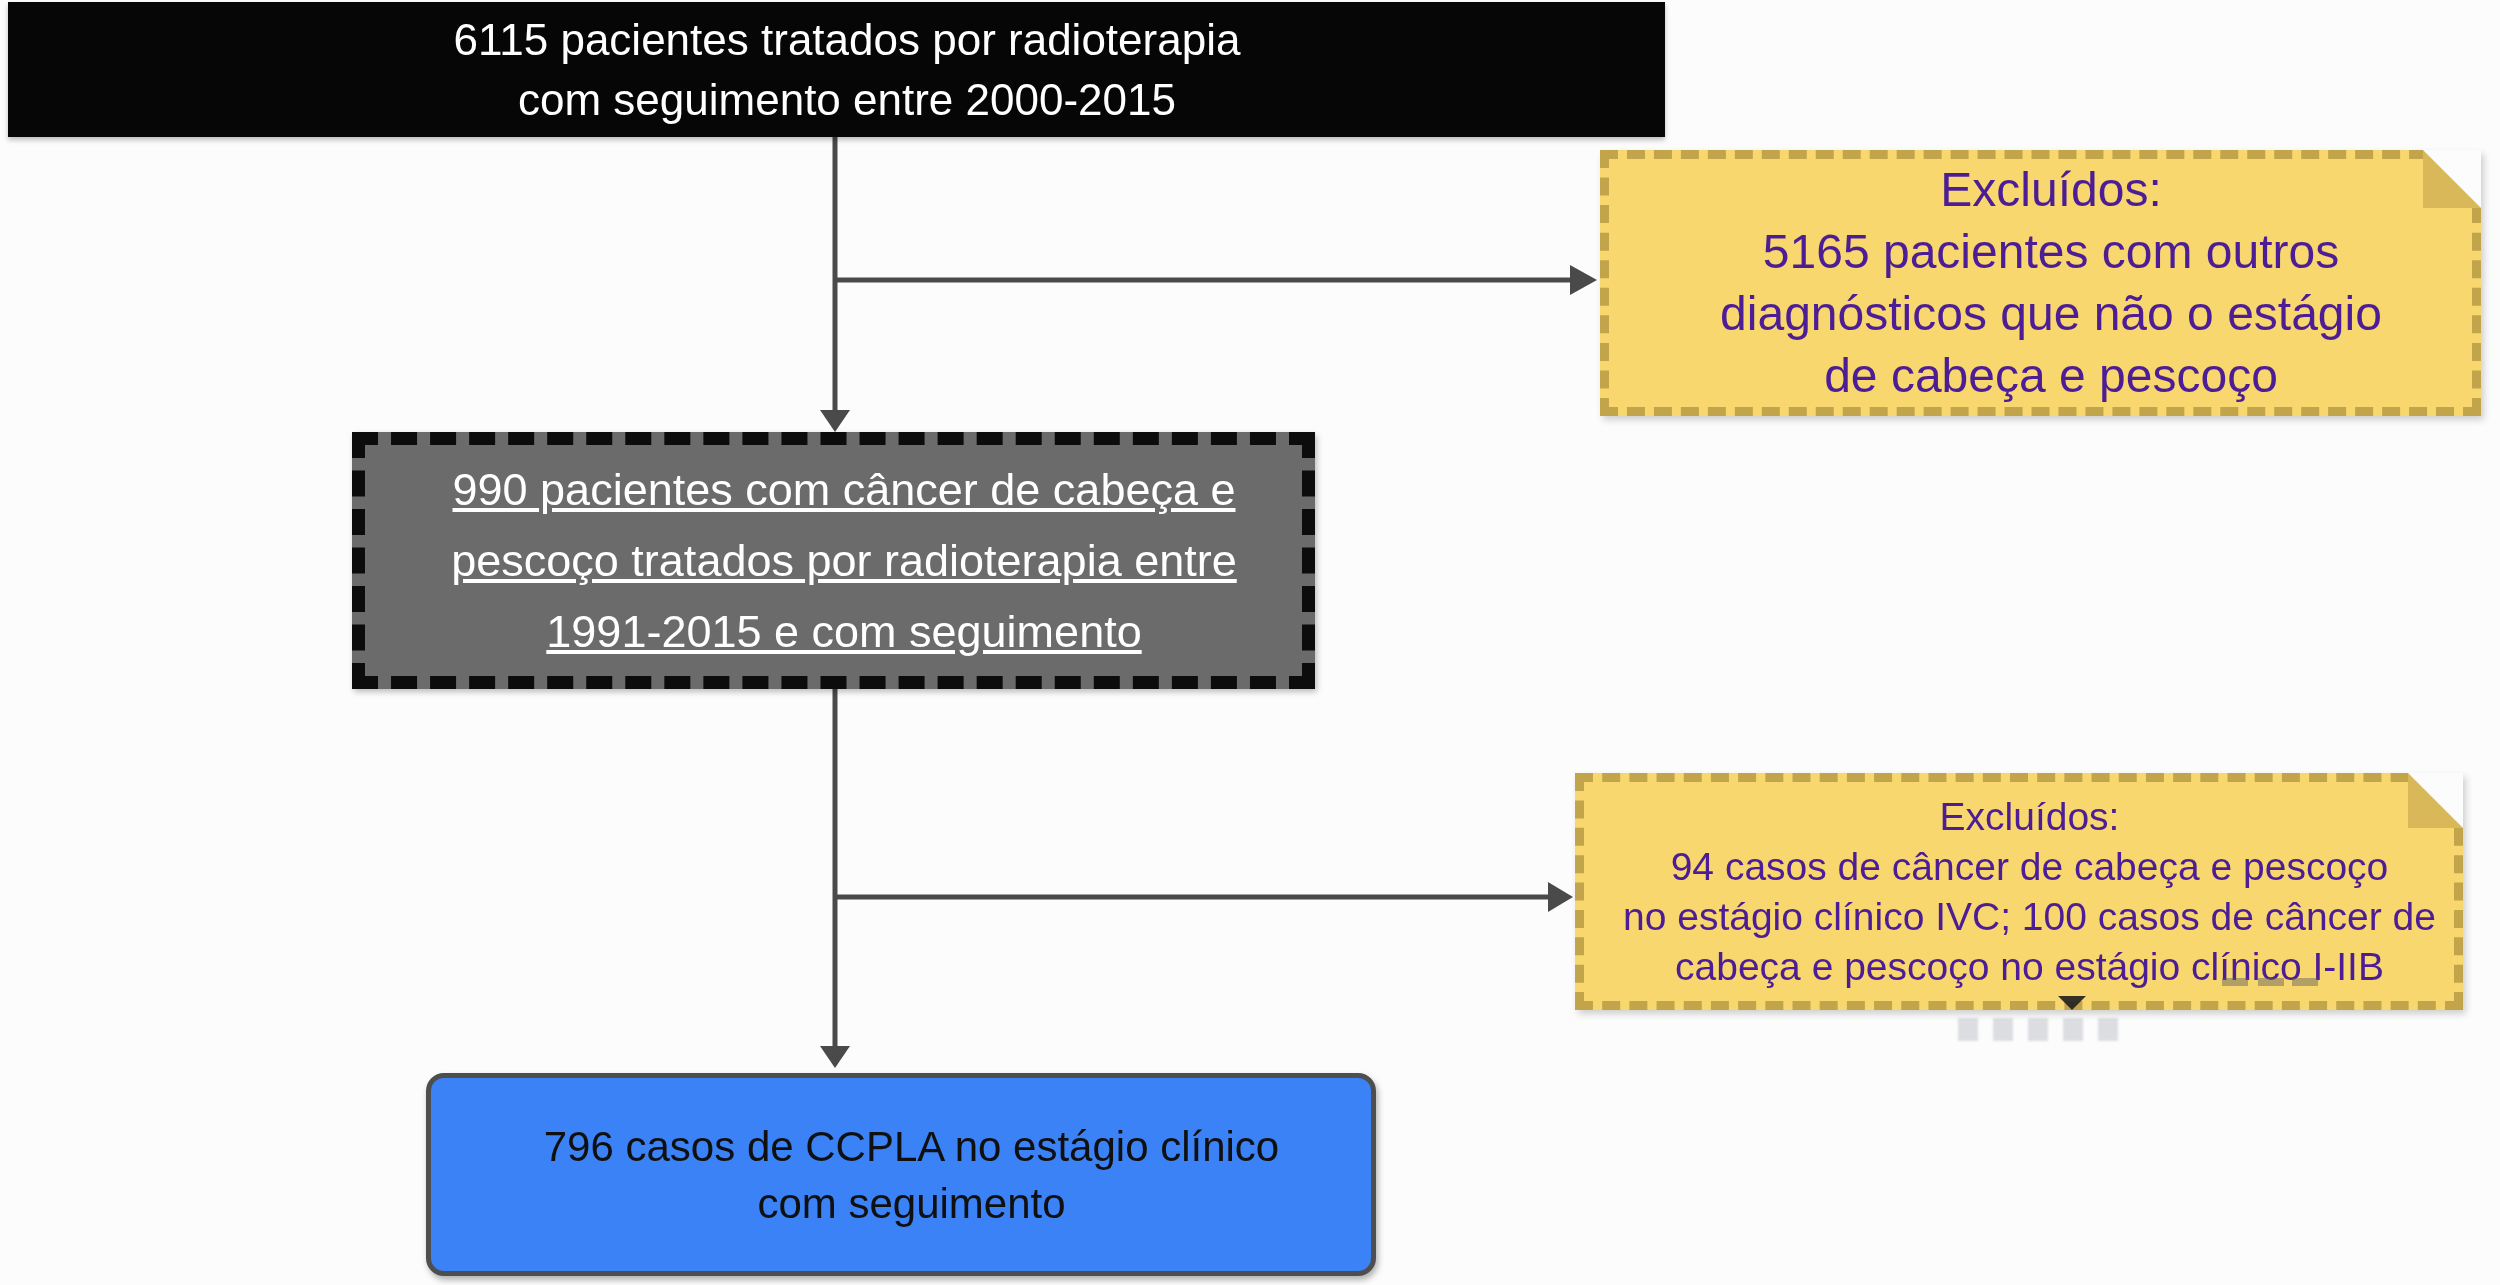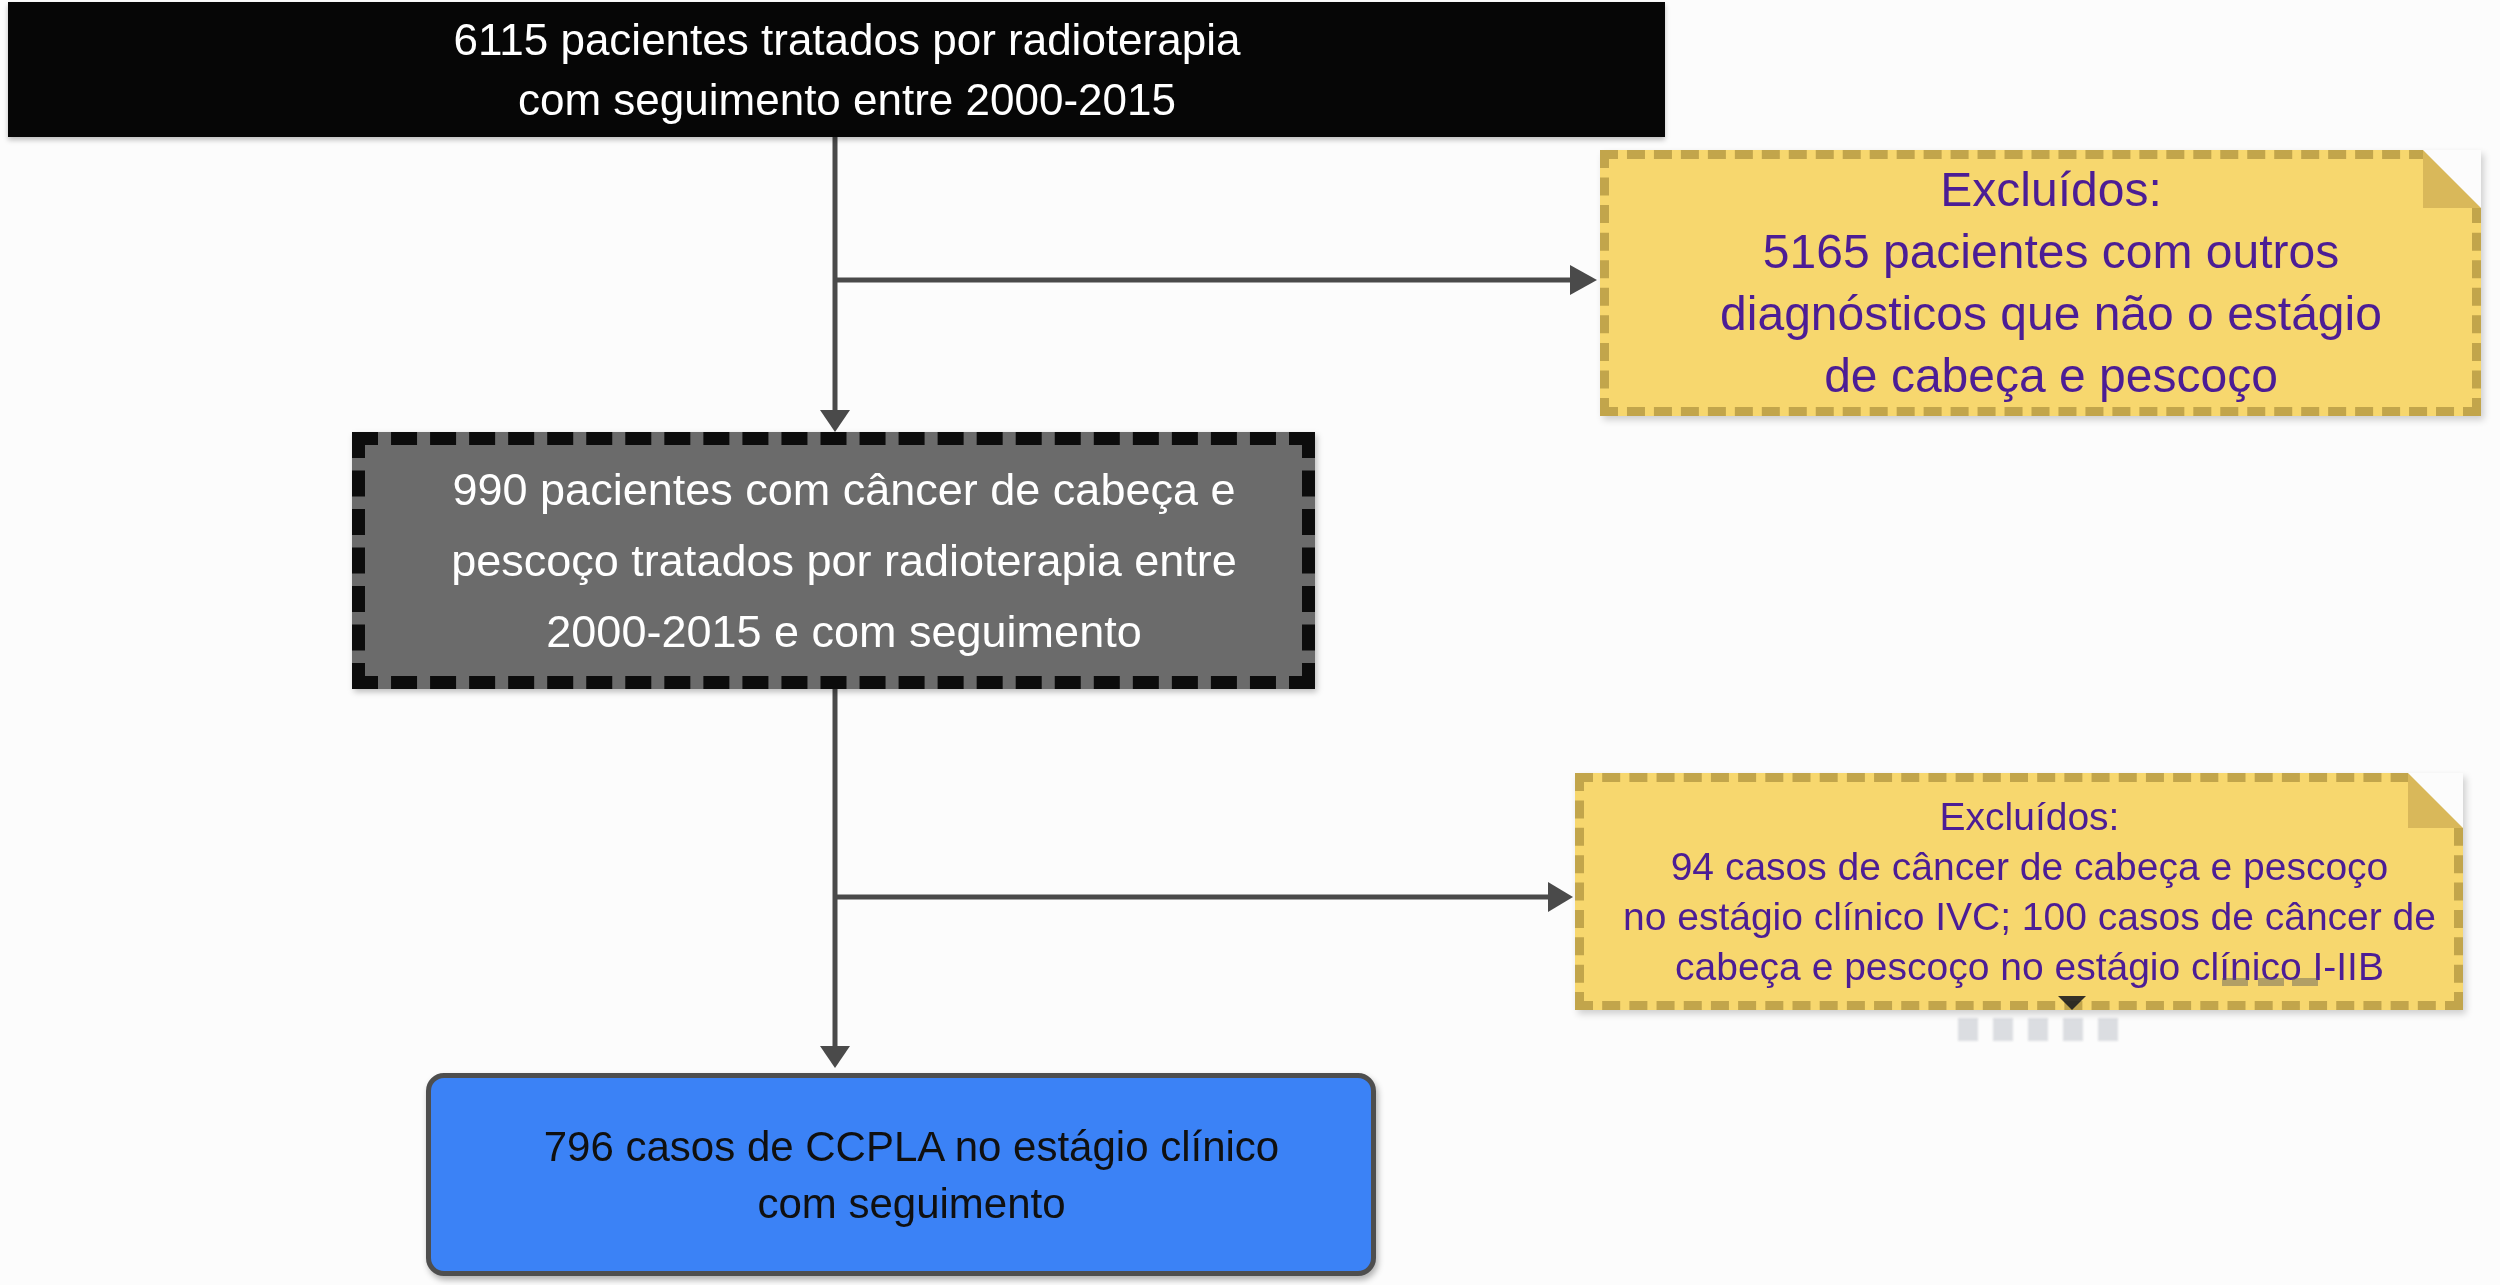--- a/index.html
+++ b/index.html
@@ -25,20 +25,21 @@
     box-shadow:0 3px 5px rgba(0,0,0,0.25);
   }
 
   
   .box-gray{
     left:352px;top:432px;width:963px;height:257px;
     background:#6B6B6B;color:#ffffff;
     border:13px dashed #0C0C0C;
     font-size:45px;line-height:71px;
     box-shadow:2px 3px 6px rgba(0,0,0,0.25);
+    text-decoration:underline;
   }
 
   
   .note{
     background:#F7D76E;
     border:9px dashed #C2A54B;
     color:#4c1d95;
     box-shadow:3px 4px 7px rgba(0,0,0,0.18);
   }
   .note .fold{
@@ -119,21 +120,21 @@
     <i class="fold"></i>
     <span>Excluídos:</span>
     <span>5165 pacientes com outros</span>
     <span>diagnósticos que não o estágio</span>
     <span>de cabeça e pescoço</span>
   </div>
 
   <div class="node box-gray">
     <span>990 pacientes com câncer de cabeça e</span>
     <span>pescoço tratados por radioterapia entre</span>
-    <span>2000-2015 e com seguimento</span>
+    <span>1991-2015 e com seguimento</span>
   </div>
 
   <div class="node note note-2">
     <i class="fold"></i>
     <span>Excluídos:</span>
     <span>94 casos de câncer de cabeça e pescoço</span>
     <span>no estágio clínico IVC; 100 casos de câncer de</span>
     <span>cabeça e pescoço no estágio clínico I-IIB</span>
   </div>
 

